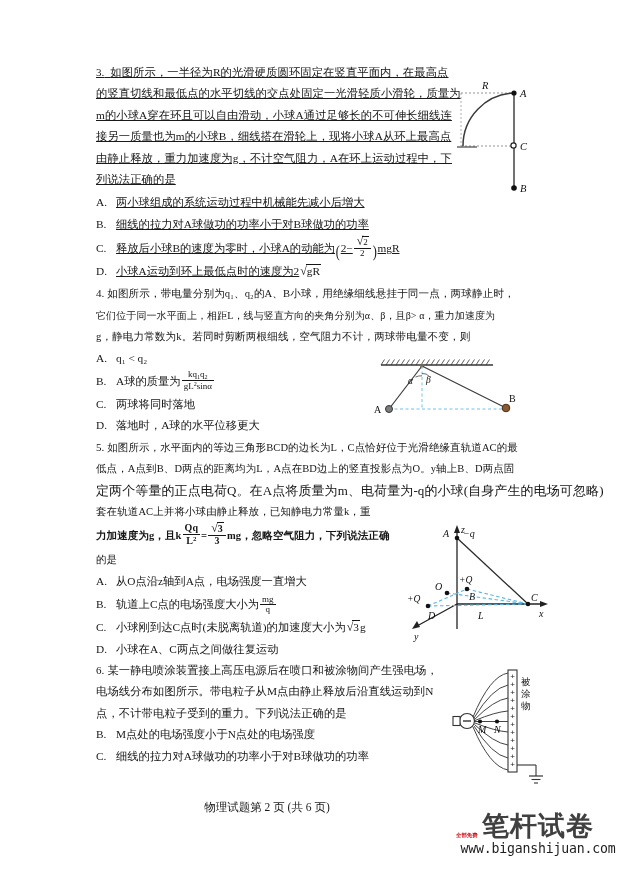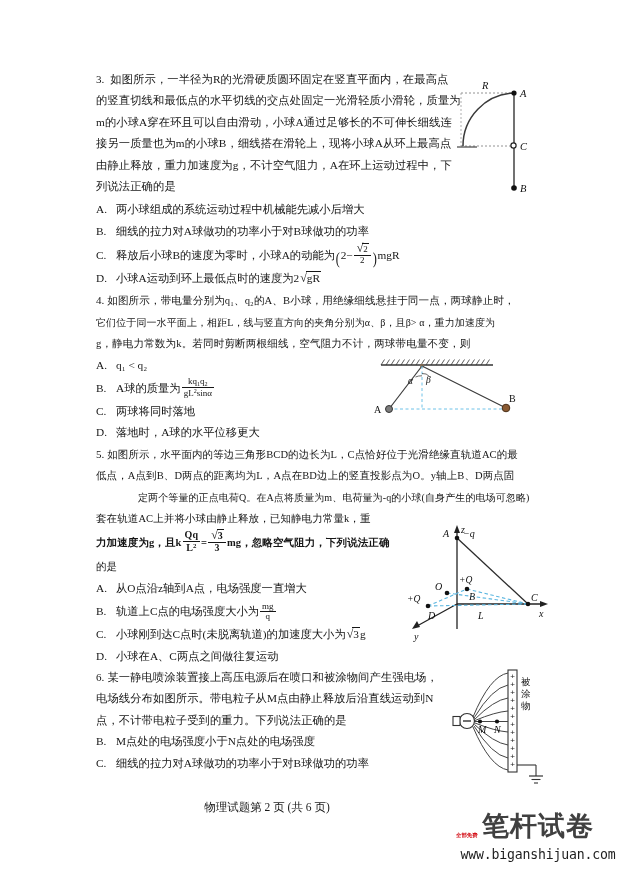--- a/index.html
+++ b/index.html
@@ -114,42 +114,42 @@
     font-weight: 700;
     color: #404040;
     letter-spacing: 1px;
     line-height: 1;
   }
   .wm-url {
     font-family: "DejaVu Sans Mono", monospace;
     font-size: 13.2px;
     color: #1e1e1e;
     letter-spacing: -0.2px;
-    margin-top: 8px;
+    margin-top: 2px;
   }
   .wm-tag {
     position: absolute;
     left: 4px;
     top: 21px;
     font-family: "DejaVu Sans", sans-serif;
     font-size: 5.4px;
     font-weight: 700;
     color: #d4121a;
     letter-spacing: 0px;
     line-height: 1;
   }
 </style>
 </head>
 <body>
 
 <div class="page">
 
   <div class="content">
 
-    <div class="qblock" style="margin-top:7px;">
+    <div class="qblock" style="margin-top:0;text-decoration:underline;">
       <div class="line">
         <span class="qnum">3.</span>
         &nbsp;<span>如图所示，一半径为R的光滑硬质圆环固定在竖直平面内，在最高点</span>
       </div>
       <div class="line">的竖直切线和最低点的水平切线的交点处固定一光滑轻质小滑轮，质量为</div>
       <div class="line">m的小球A穿在环且可以自由滑动，小球A通过足够长的不可伸长细线连</div>
       <div class="line">接另一质量也为m的小球B，细线搭在滑轮上，现将小球A从环上最高点</div>
       <div class="line">由静止释放，重力加速度为g，不计空气阻力，A在环上运动过程中，下</div>
       <div class="line">列说法正确的是</div>
 
@@ -188,21 +188,21 @@
         <span class="lbl">D.</span><span>落地时，A球的水平位移更大</span>
       </div>
     </div>
 
     <div class="qblock" style="margin-top:0px;">
       <div class="line" style="font-size:10.5px;">
         <span class="qnum">5.</span>
         <span>如图所示，水平面内的等边三角形BCD的边长为L，C点恰好位于光滑绝缘直轨道AC的最</span>
       </div>
       <div class="line" style="font-size:10.5px;">低点，A点到B、D两点的距离均为L，A点在BD边上的竖直投影点为O。y轴上B、D两点固</div>
-      <div class="line" style="font-size:10px;margin-left:42px;">定两个等量的正点电荷Q。在A点将质量为m、电荷量为-q的小球(自身产生的电场可忽略)</div>
+      <div class="line" style="font-size:13px;">定两个等量的正点电荷Q。在A点将质量为m、电荷量为-q的小球(自身产生的电场可忽略)</div>
       <div class="line" style="font-size:10.5px;">套在轨道AC上并将小球由静止释放，已知静电力常量k，重</div>
       <div class="line opt-tall" style="font-size:10.5px;line-height:27px;font-weight:bold;">
         <span>力加速度为g，且k</span><span class="frac big"><span class="num">Qq</span><span class="den">L<sup>2</sup></span></span><span>=</span><span class="frac big"><span class="num"><span class="sqrt"><span class="rad">√</span><span class="body">3</span></span></span><span class="den">3</span></span><span>mg，忽略空气阻力，下列说法正确</span>
       </div>
       <div class="line" style="font-size:10.5px;">的是</div>
 
       <div class="opt">
         <span class="lbl">A.</span><span>从O点沿z轴到A点，电场强度一直增大</span>
       </div>
       <div class="opt opt-tall">

